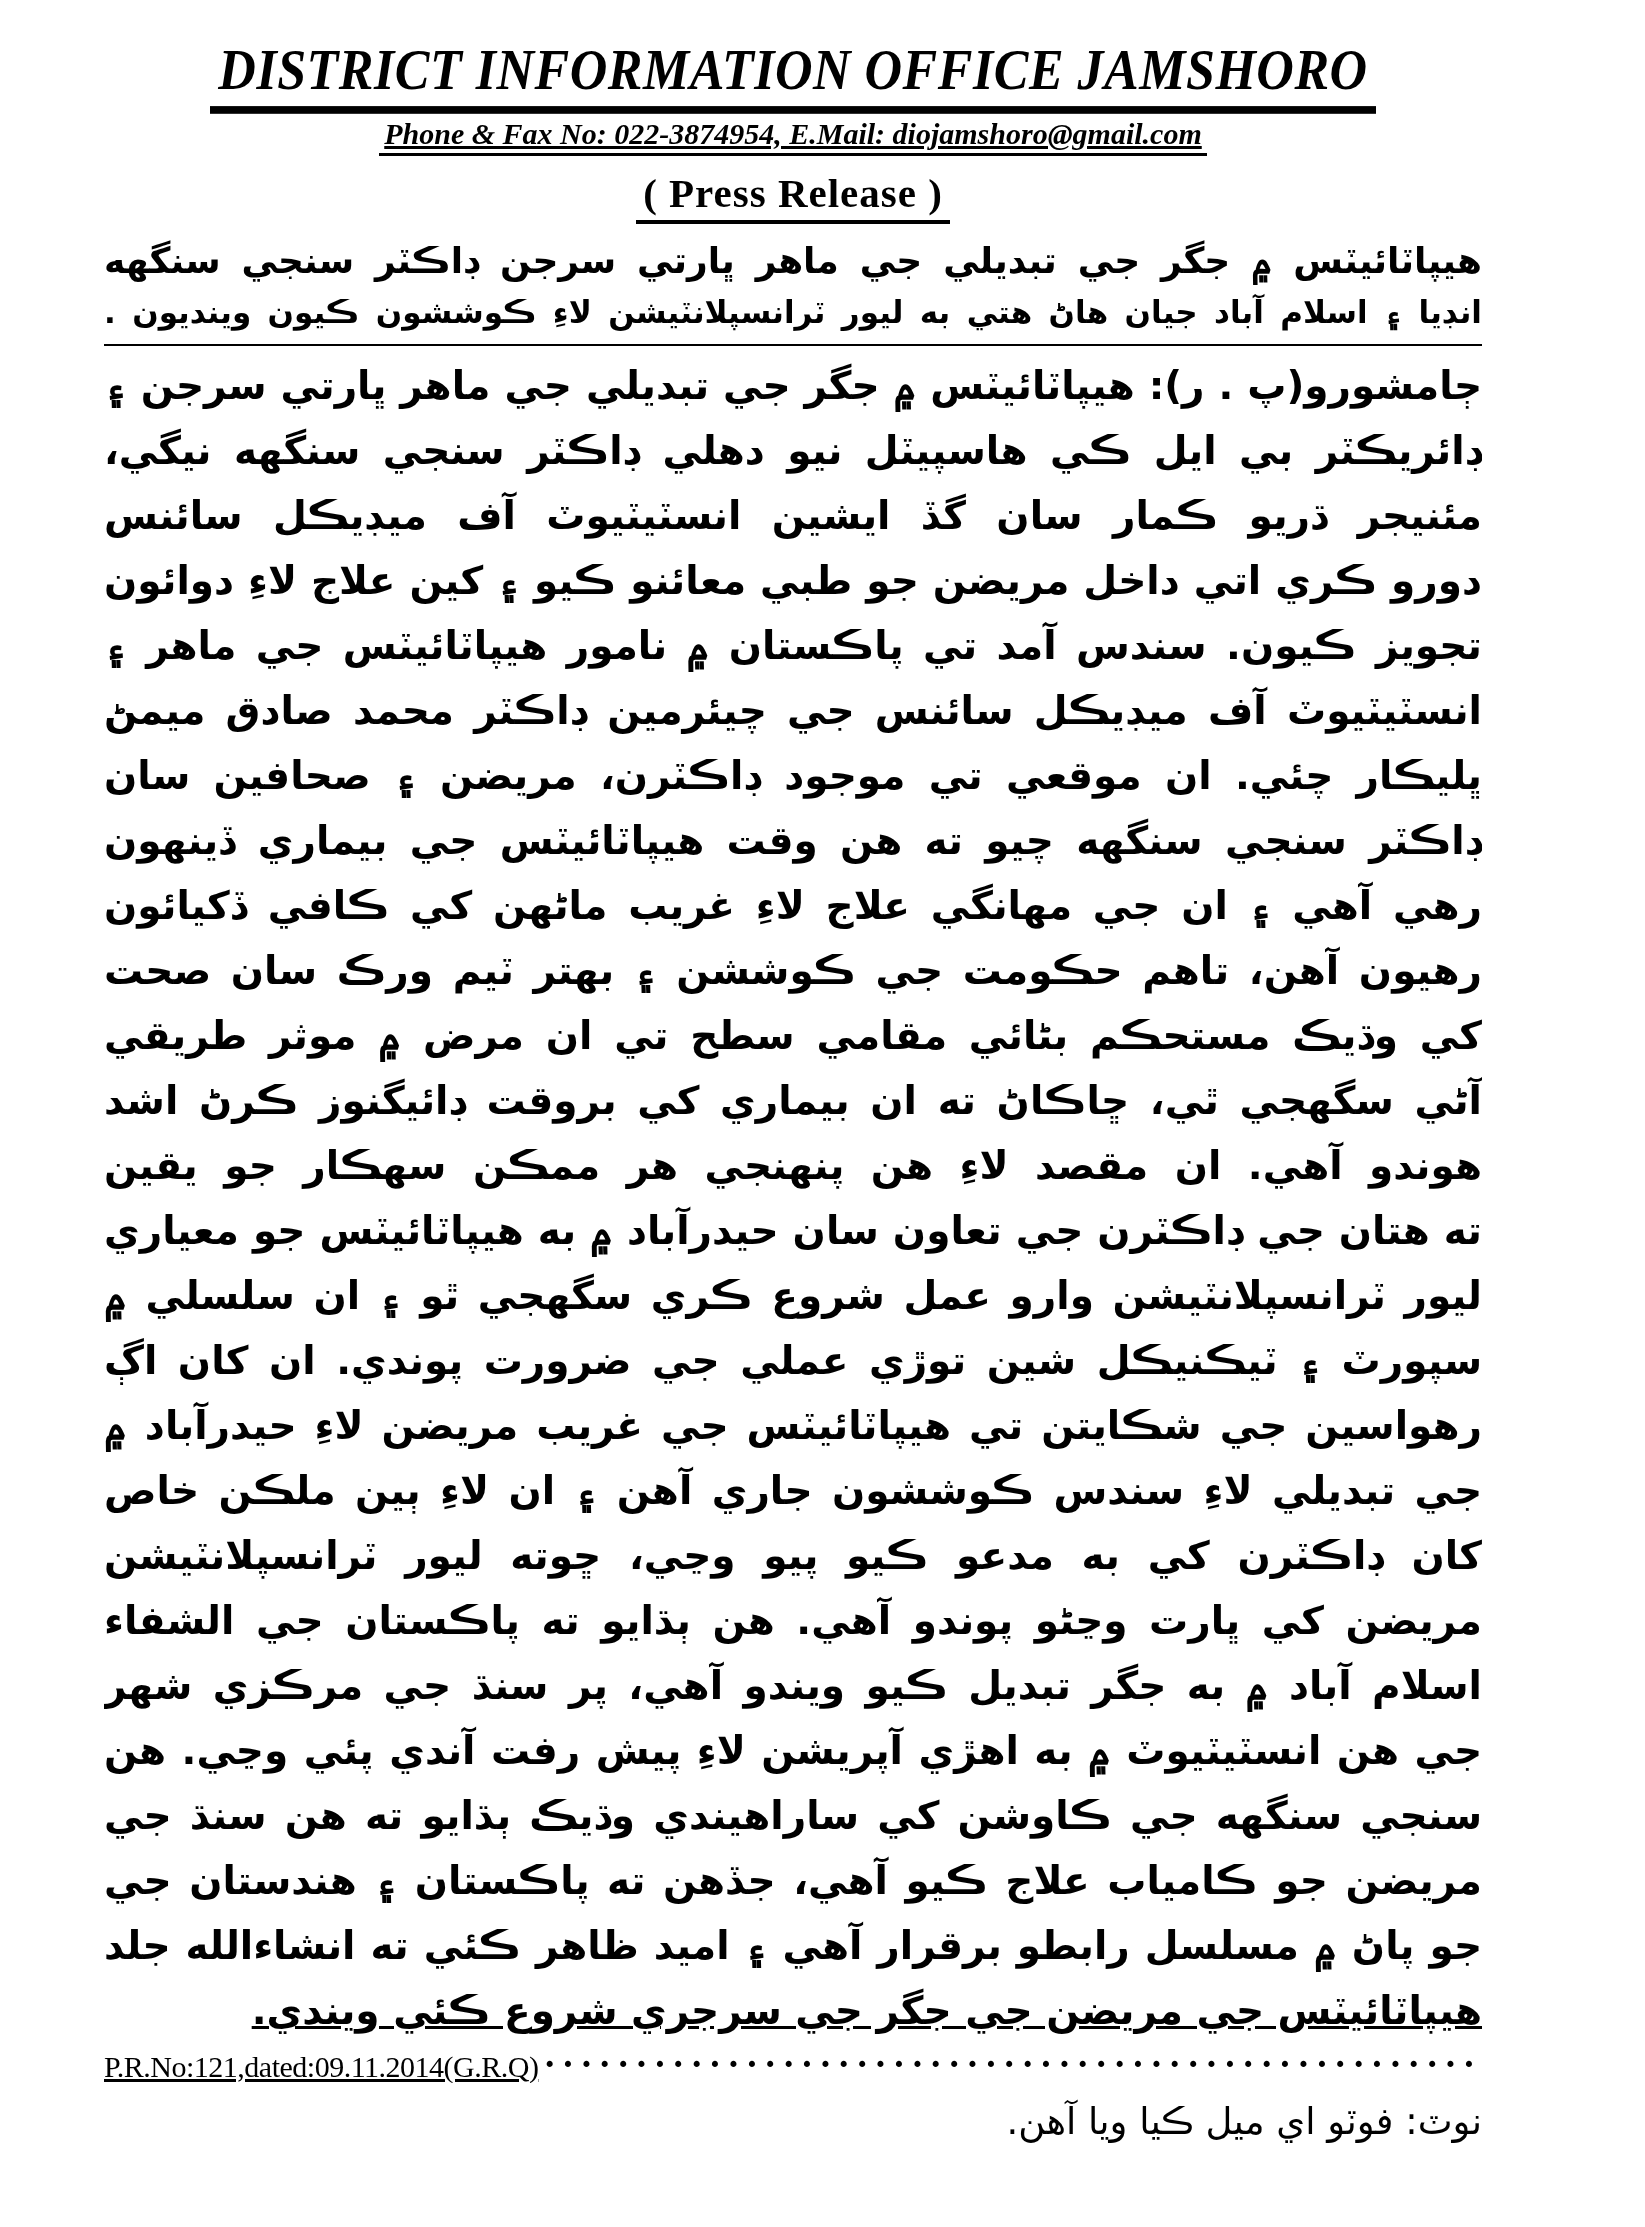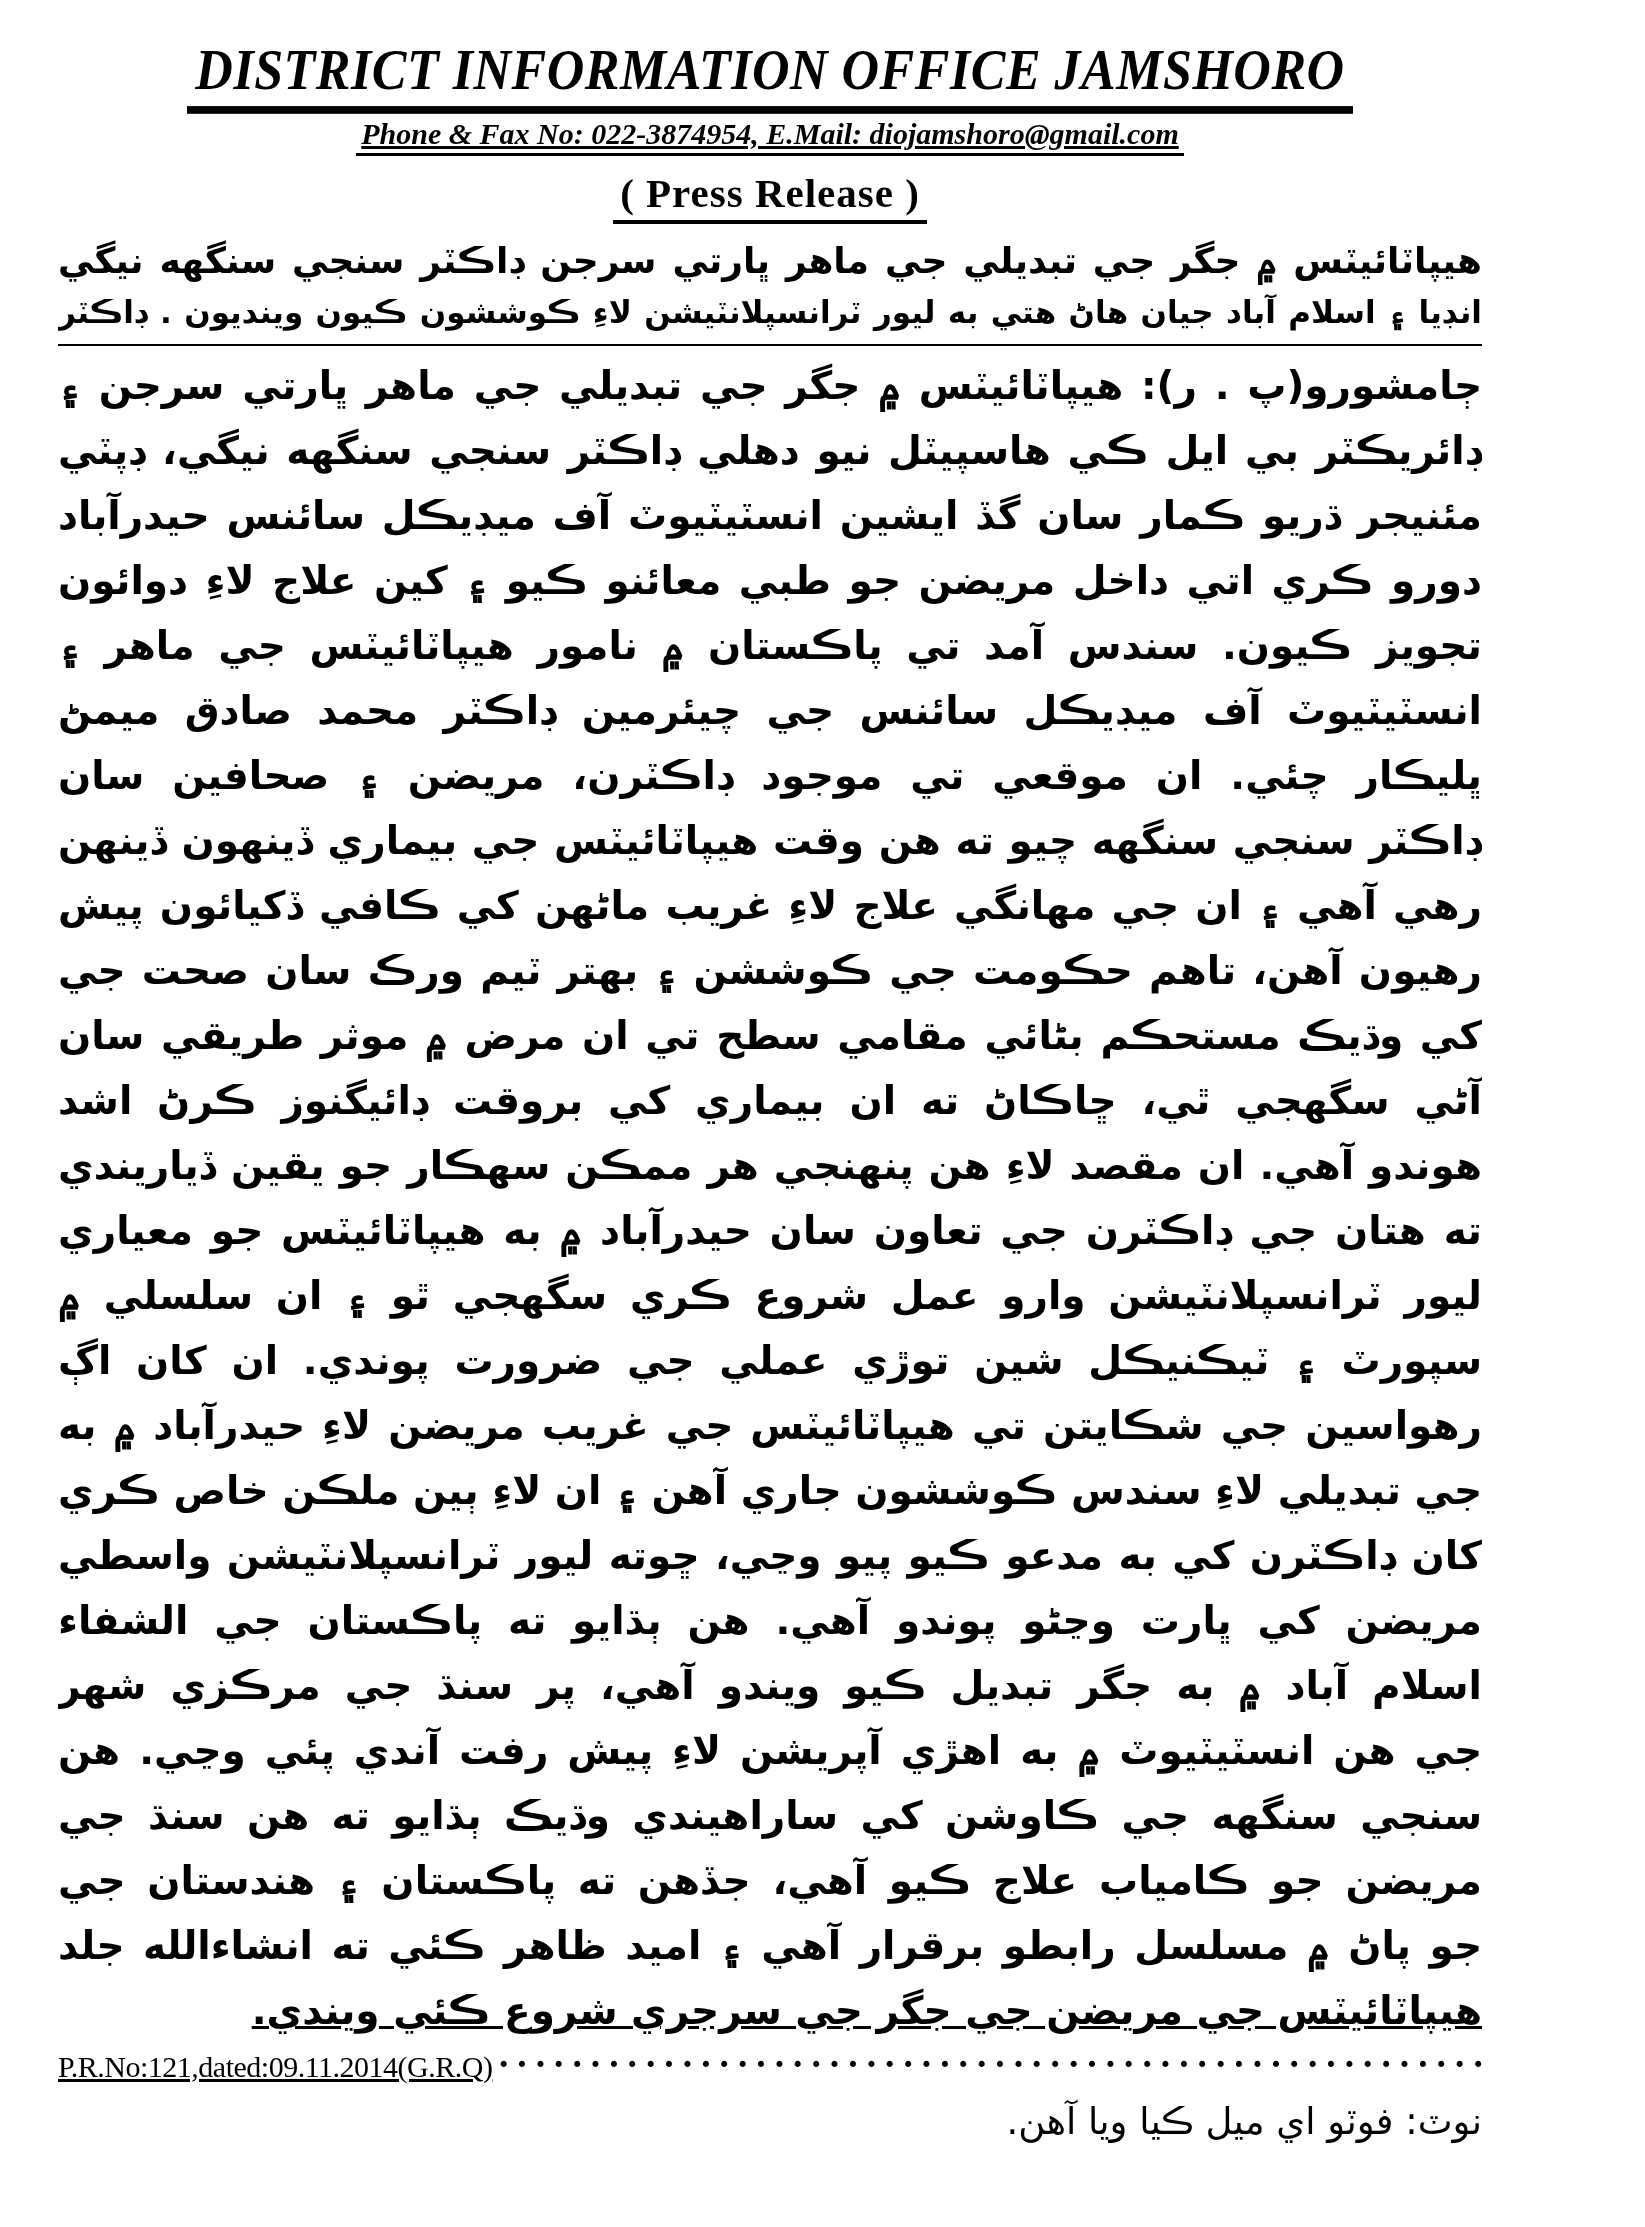--- a/index.html
+++ b/index.html
@@ -3,21 +3,21 @@
 <meta charset="utf-8">
 <style>
   html,body{margin:0;padding:0;background:#ffffff;}
   .page{
     position:relative;
     width:1588px;
     height:2227px;
     box-sizing:border-box;
     background:#ffffff;
     color:#000000;
-    padding:39px 106px 0 58px;
+    padding:39px 106px 0 104px;
     font-family:"DejaVu Sans",sans-serif;
     overflow:hidden;
   }
   .center-row{text-align:center;}
   .title{
     display:inline-block;
     font-family:"Liberation Serif",serif;
     font-weight:bold;
     font-style:italic;
     font-size:52px;

